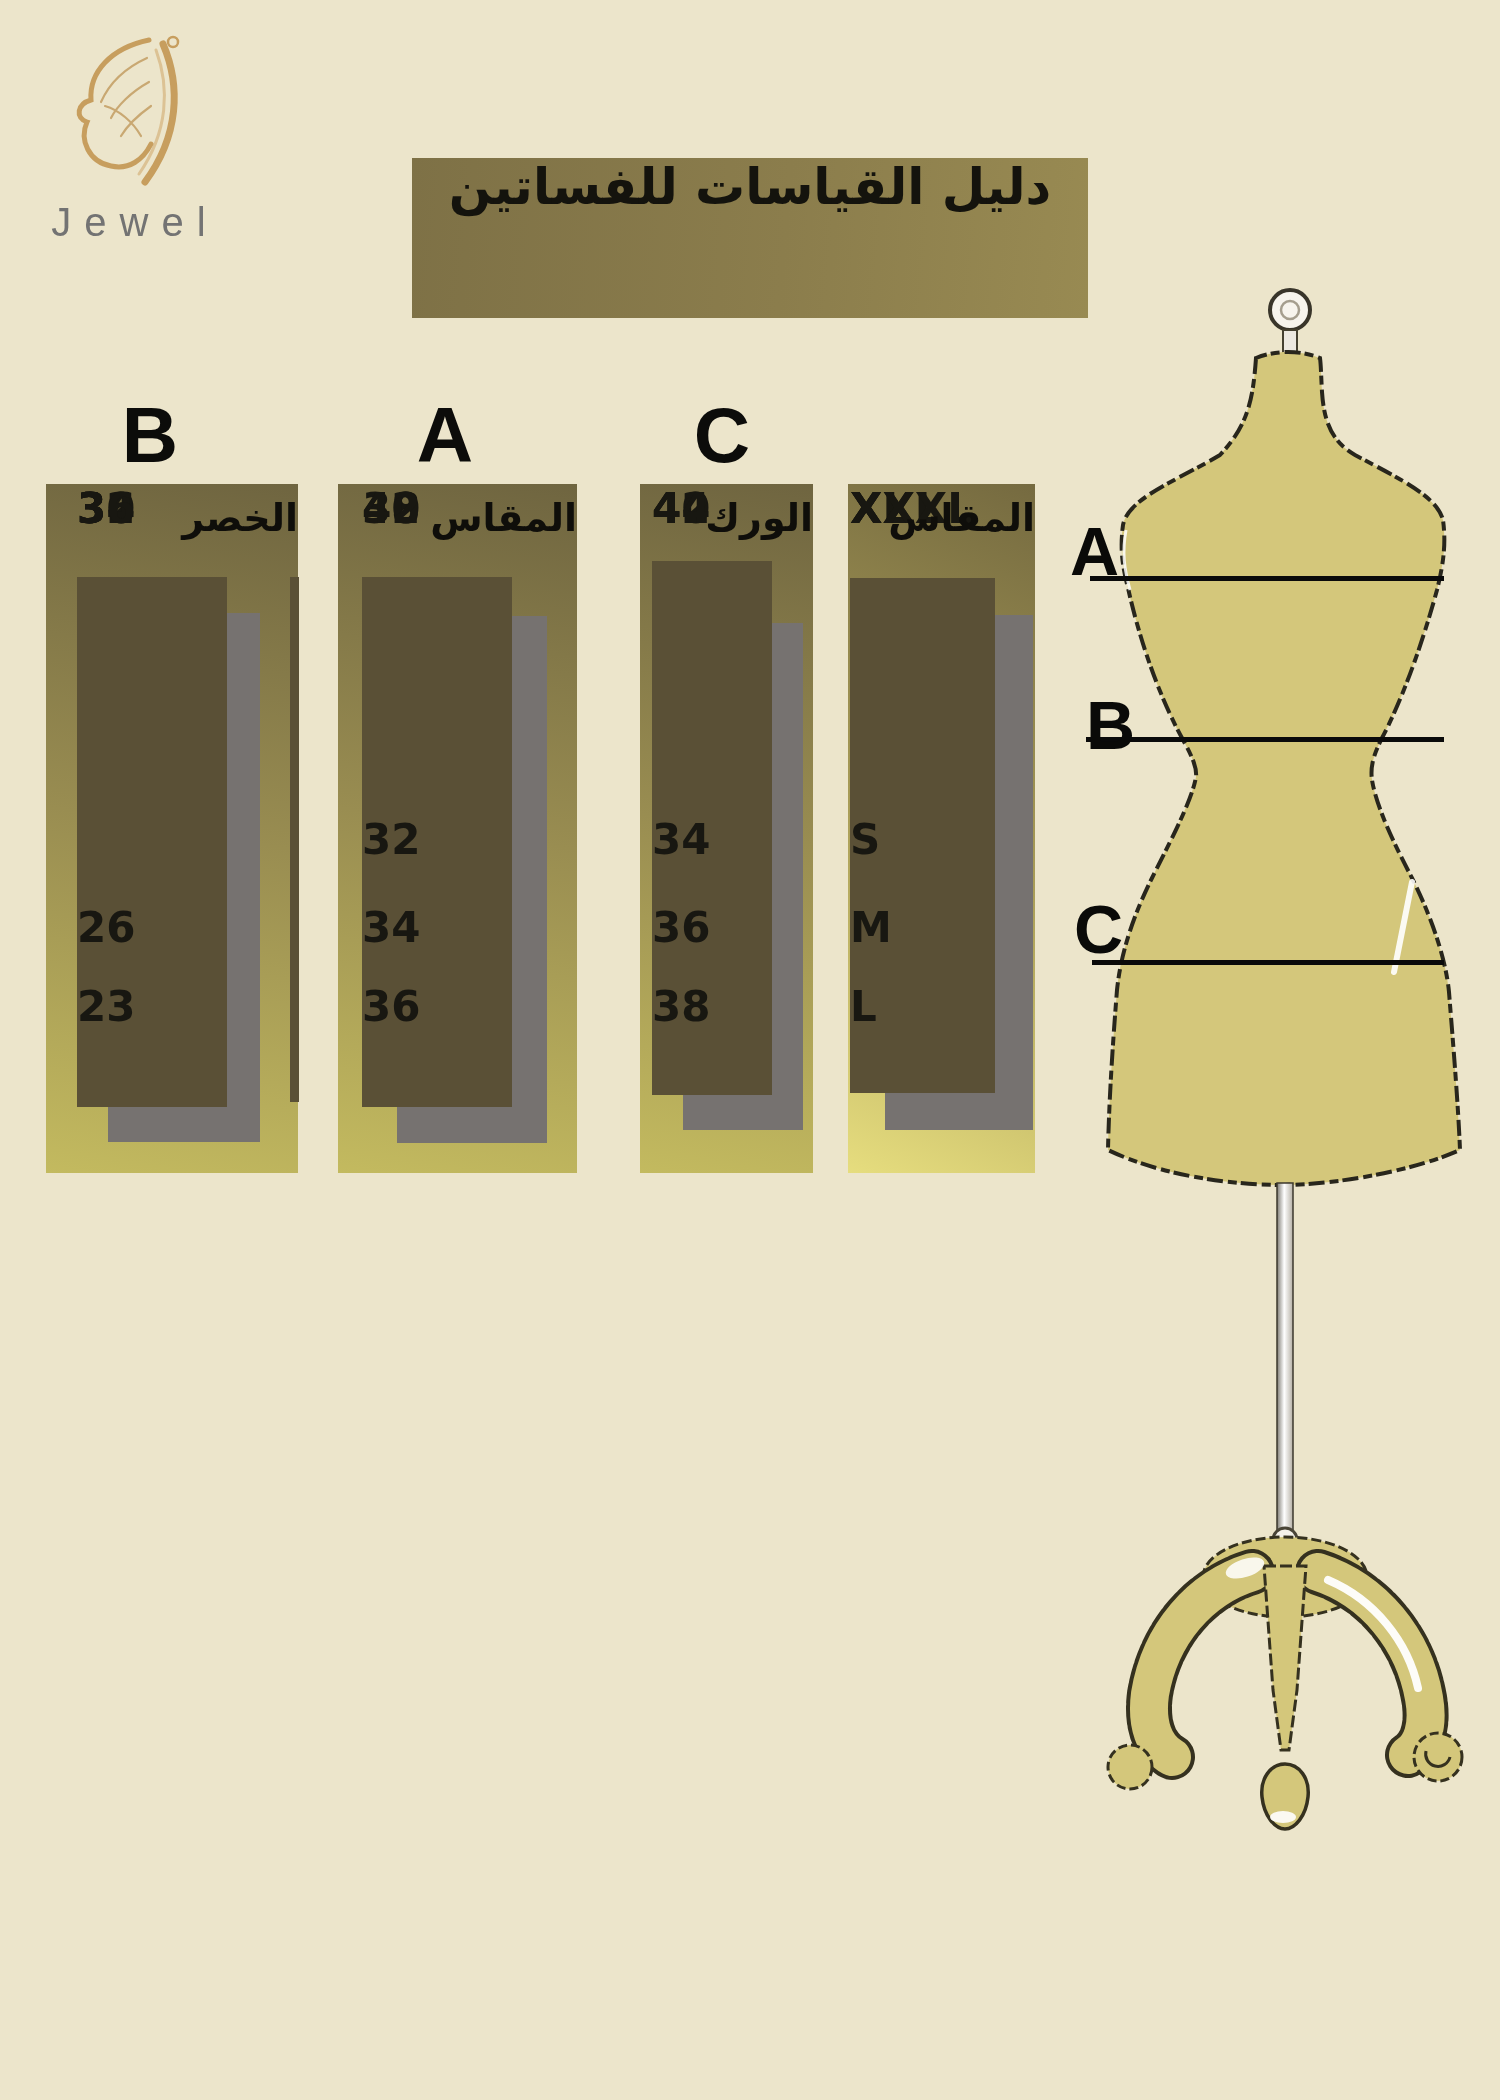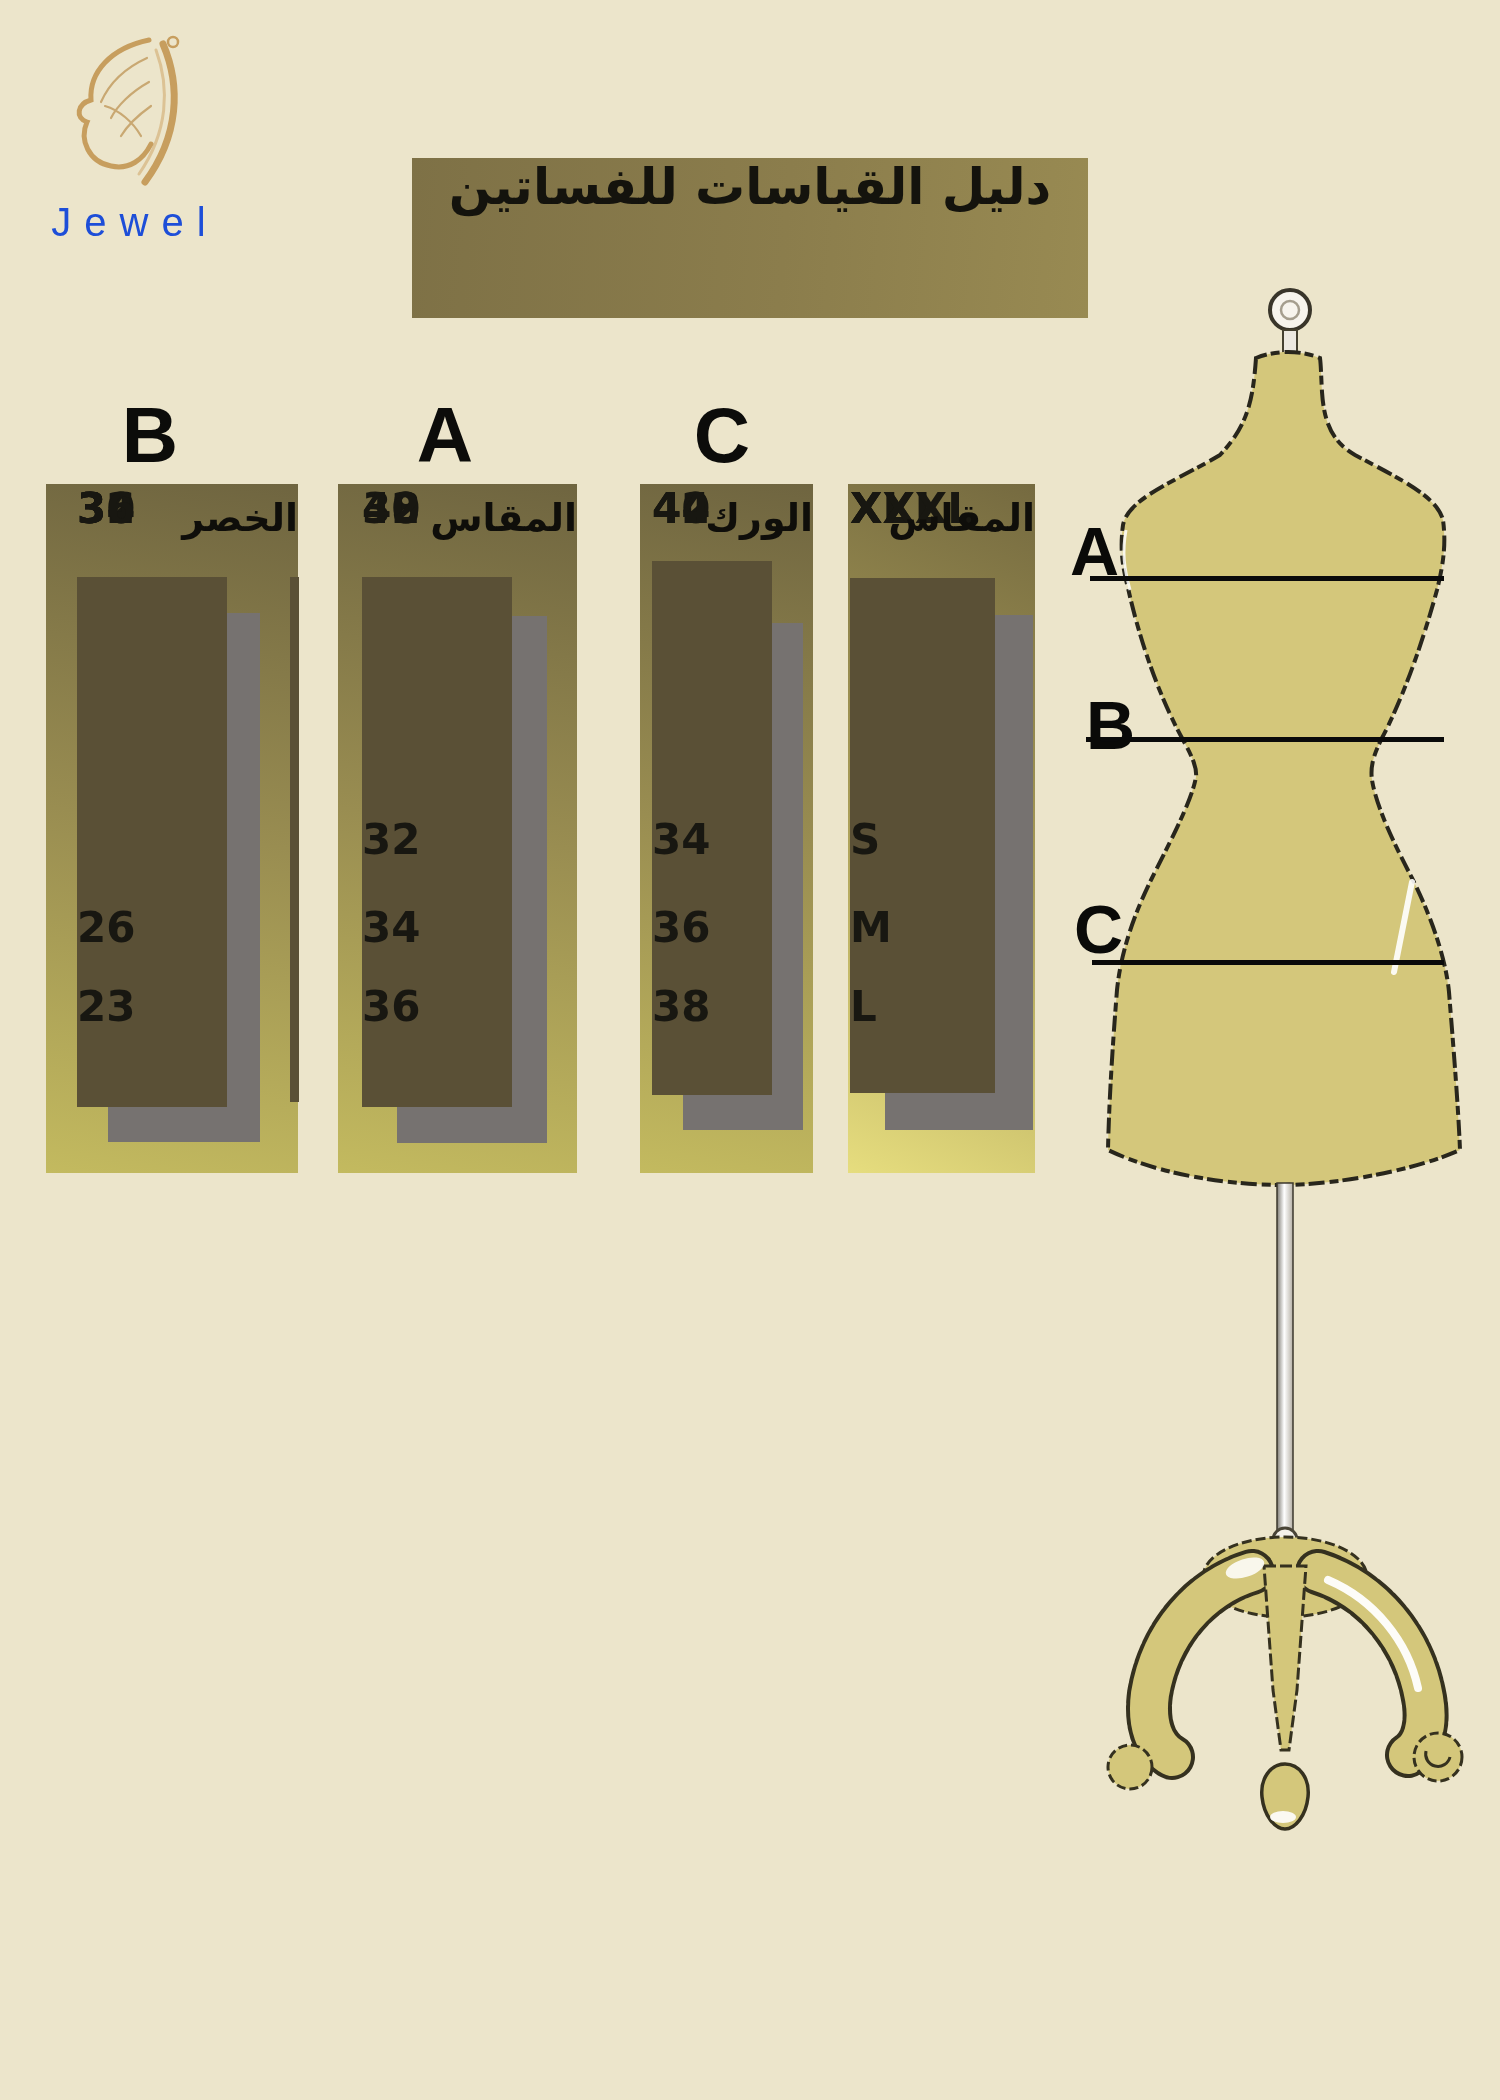--- a/index.html
+++ b/index.html
@@ -2,21 +2,21 @@
 <html><head>
 <meta charset="utf-8">
 <style>
   html,body{margin:0;padding:0;background:#ece5cb;}
   #stage{position:relative;width:1500px;height:2100px;background:#ece5cb;overflow:hidden;
          font-family:"DejaVu Sans",sans-serif;}
 
   
   #logo{position:absolute;left:45px;top:14px;width:150px;height:190px;}
   #wordmark{position:absolute;left:40px;top:200px;width:190px;height:48px;line-height:48px;
-            text-align:center;font:400 40px "Liberation Sans",sans-serif;color:#1d4ed8;
+            text-align:center;font:400 40px "Liberation Sans",sans-serif;color:#737373;
             letter-spacing:13px;}
 
   
   #banner{position:absolute;left:412px;top:158px;width:676px;height:160px;
           background:linear-gradient(95deg,#7e7146 0%,#8b7d4c 55%,#988a52 100%);z-index:1;}
   #banner .t{width:100%;height:160px;line-height:160px;text-align:center;
              font:600 50px "DejaVu Sans",sans-serif;color:#14130d;}
 
   
   .letter{position:absolute;top:390px;width:90px;height:80px;line-height:78px;text-align:center;

